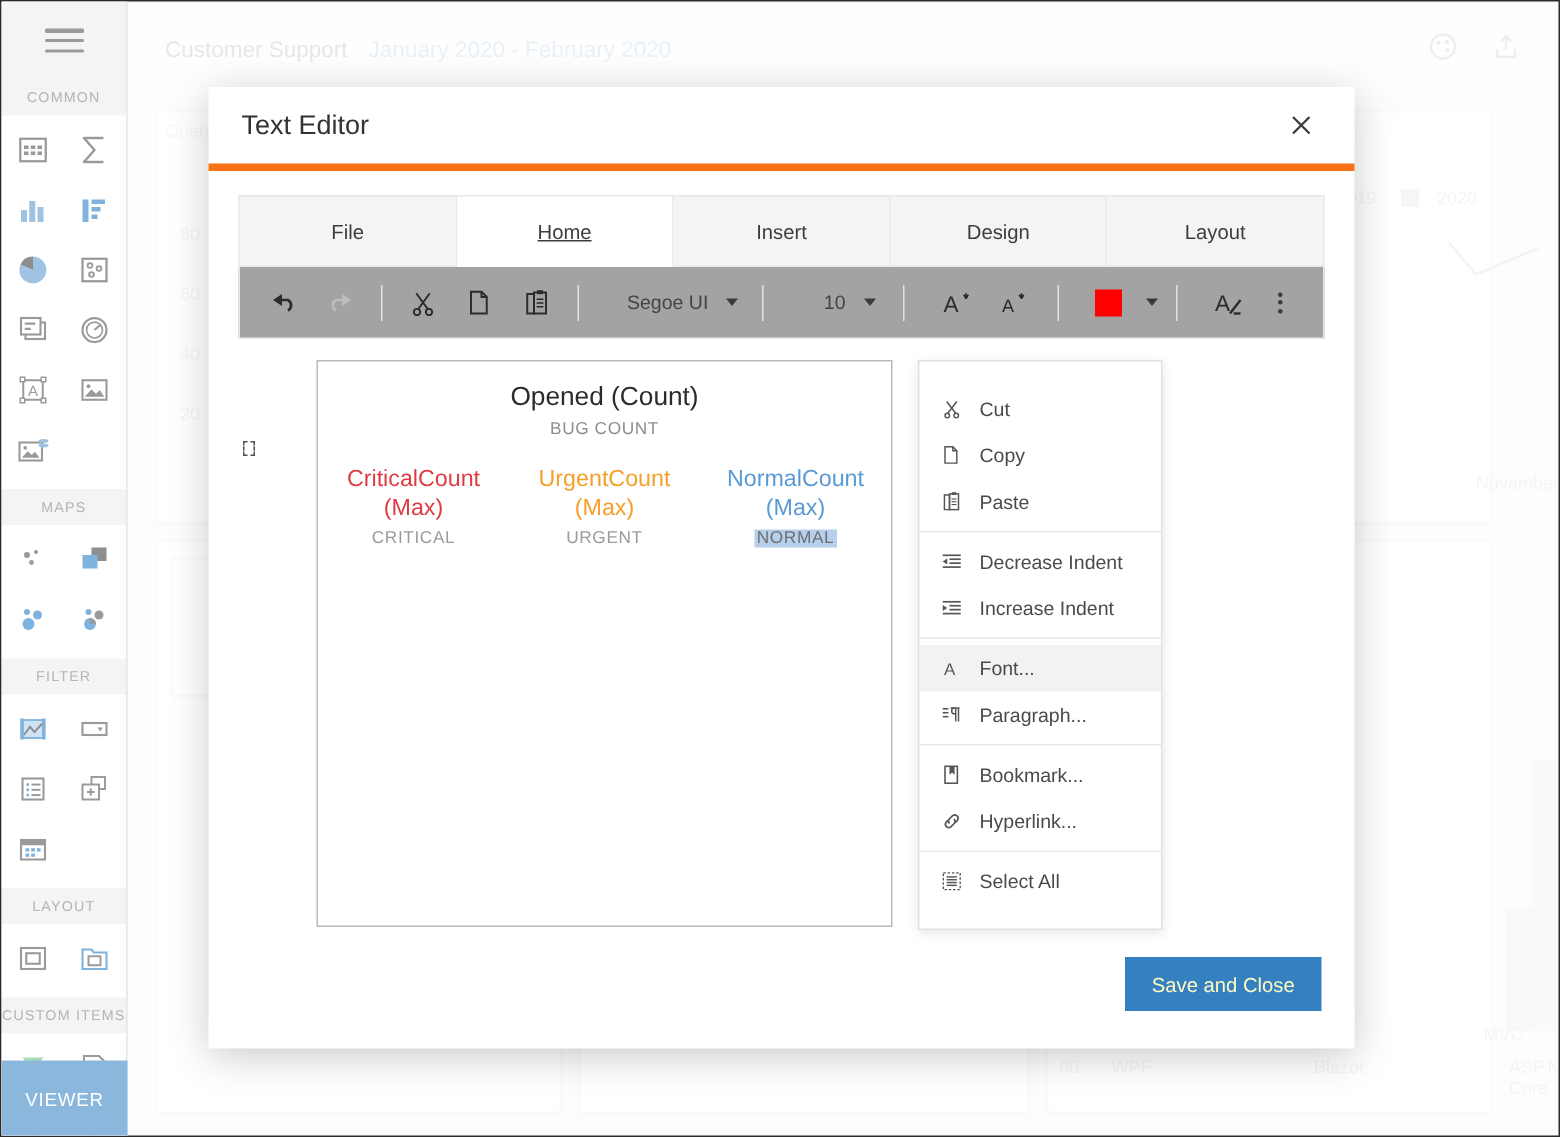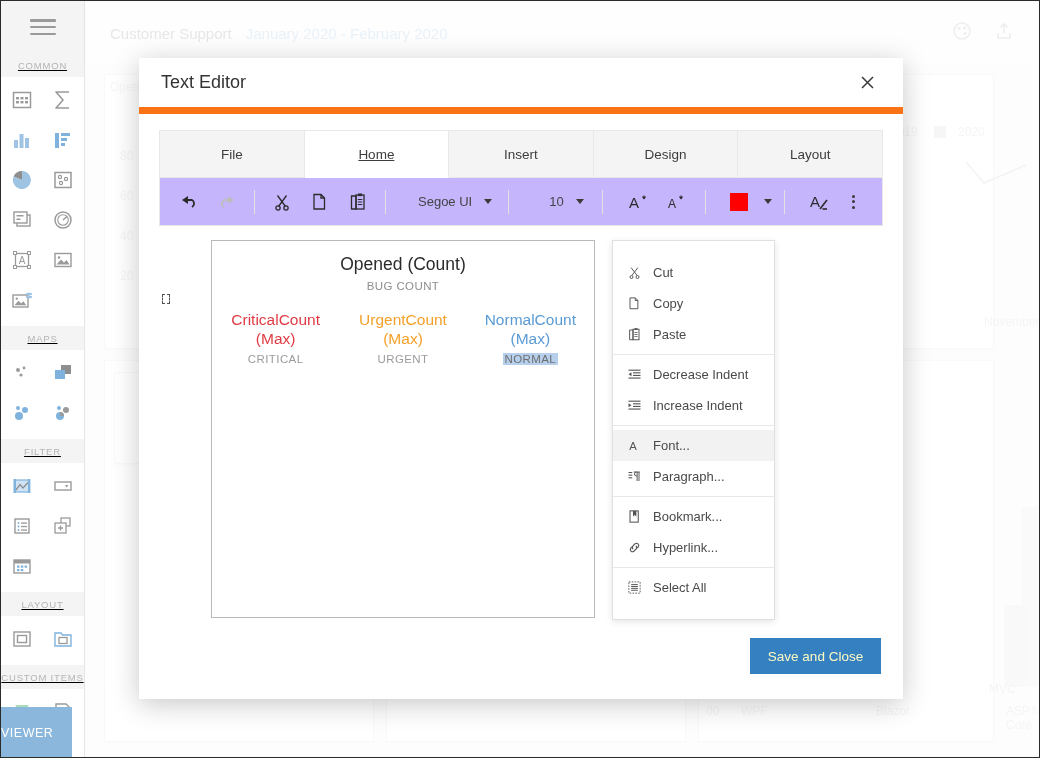--- a/index.html
+++ b/index.html
@@ -17,21 +17,20 @@
     overflow: hidden;
   }
 
   
   #sidebar {
     position: absolute; left: 0; top: 0;
     width: 84px; height: 758px;
     background: #f4f4f4;
     border-right: 1px solid #e6e6e6;
     z-index: 5;
-    text-decoration: underline;
   }
   .hamburger-wrap {
     height: 52px; display: flex; align-items: center; justify-content: center;
     background: #f4f4f4;
   }
   .hamburger { width: 26px; height: 16px; display:flex; flex-direction:column; justify-content:space-between; }
   .hamburger i { display:block; height:2.5px; background:#9a9a9a; border-radius:1px; }
 
   .group-label {
     font-size: 9.5px; letter-spacing: .8px; color: #b4b4b4;
@@ -46,23 +45,23 @@
   .icon-cell {
     height: 40px; display:flex; align-items:center; justify-content:center;
     cursor: pointer;
   }
   .icon-cell svg { display:block; }
   .undo-row {
     background:#ffffff; display:flex; justify-content:space-around; align-items:center;
     height: 40px;
   }
   #viewer-btn {
-    position: absolute; left: 0; bottom: 0; width: 71px; height: 52px;
+    position: absolute; left: 0; bottom: 0; width: 84px; height: 52px;
     background: #8bb7dd; color: #ffffff; font-size: 12.5px; letter-spacing: .5px;
-    display: flex; align-items: center; 
+    display: flex; align-items: center; justify-content: center;
     cursor: pointer;
   }
 
   
   #bg {
     position: absolute; left: 85px; top: 1px; right: 1px; bottom: 1px;
     background: #fbfbfb;
     overflow: hidden;
   }
   #bg-header {
@@ -90,21 +89,21 @@
   #dialog {
     position: absolute; left: 138px; top: 57px;
     width: 764px; height: 641px;
     background: #ffffff;
     box-shadow: 0 5px 26px rgba(0,0,0,.22);
     z-index: 20;
     display: flex; flex-direction: column;
   }
   #dlg-header {
     height: 56px; display:flex; align-items:center;
-    padding: 0 22px; border-bottom: 7px solid #f97316;
+    padding: 0 22px; border-bottom: 5px solid #f97316;
     flex: 0 0 auto;
   }
   #dlg-title { font-size: 18px; color: #333333; font-weight: 400; }
   #dlg-close {
     margin-left:auto; width:28px; height:28px; cursor:pointer;
     display:flex; align-items:center; justify-content:center;
     color:#444; font-size:17px; line-height:1;
   }
   #dlg-body { flex: 1 1 auto; padding: 0 20px; position: relative; }
 
@@ -115,21 +114,21 @@
     background: #f4f4f4; border: 1px solid #e8e8e8; border-left: none;
     font-size: 13.5px; color: #3d3d3d; cursor:pointer;
   }
   .tab:first-child { border-left: 1px solid #e8e8e8; }
   .tab.active { background: #ffffff; border-bottom-color: #ffffff; text-decoration: underline; }
 
   
   #toolbar {
     height: 48px; border: 1px solid #e8e8e8; border-top: none;
     display: flex; align-items: center; padding: 0 10px; gap: 0px;
-    background: #c4b5fd;
+    background: #a3a3a3;
   }
   .tb-btn {
     width: 38px; height: 38px; display:flex; align-items:center; justify-content:center;
     cursor: pointer;
   }
   .tb-sep { width:1px; height:24px; background:#e2e2e2; margin: 0 8px; }
   .tb-combo {
     display:flex; align-items:center; height:38px; cursor:pointer; gap:2px;
   }
   .tb-combo .val { font-size:13px; color:#444; padding: 0 10px; }

